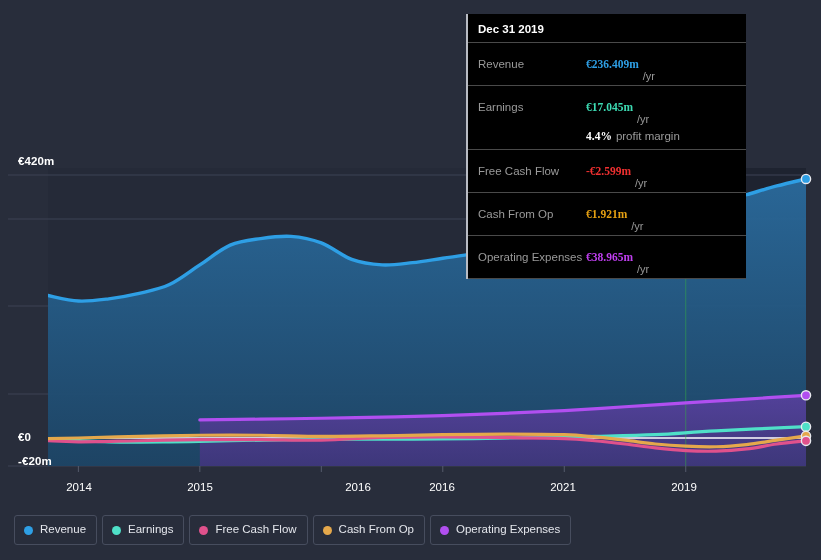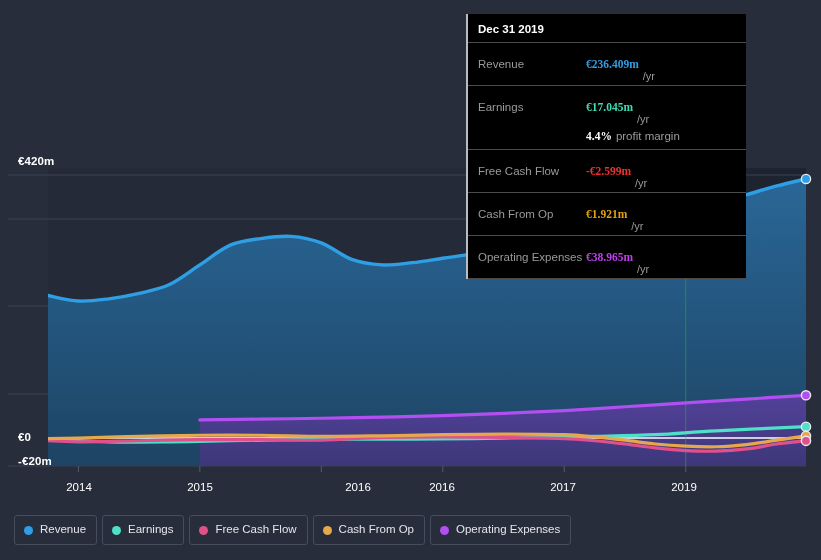--- a/index.html
+++ b/index.html
@@ -194,21 +194,21 @@
   </svg>
 
   <div class="y-label" style="left:18px; top:155px;">€420m</div>
   <div class="y-label" style="left:18px; top:431px;">€0</div>
   <div class="y-label" style="left:18px; top:455px;">-€20m</div>
 
   <div class="x-label" style="left:79px; top:481px;">2014</div>
   <div class="x-label" style="left:200px; top:481px;">2015</div>
   <div class="x-label" style="left:321px; top:481px;margin-left:37px;">2016</div>
   <div class="x-label" style="left:442px; top:481px;">2016</div>
-  <div class="x-label" style="left:563px; top:481px;">2017</div>
+  <div class="x-label" style="left:563px; top:481px;">2021</div>
   <div class="x-label" style="left:684px; top:481px;">2019</div>
 
   <div id="tooltip">
     <div id="tooltip-title">Dec 31 2019</div>
 
     <div class="tt-row">
       <span class="tt-label">Revenue</span>
       <span class="tt-val" style="color:#2e9fe5;">€236.409m</span>
       <span class="tt-unit">/yr</span>
     </div>

